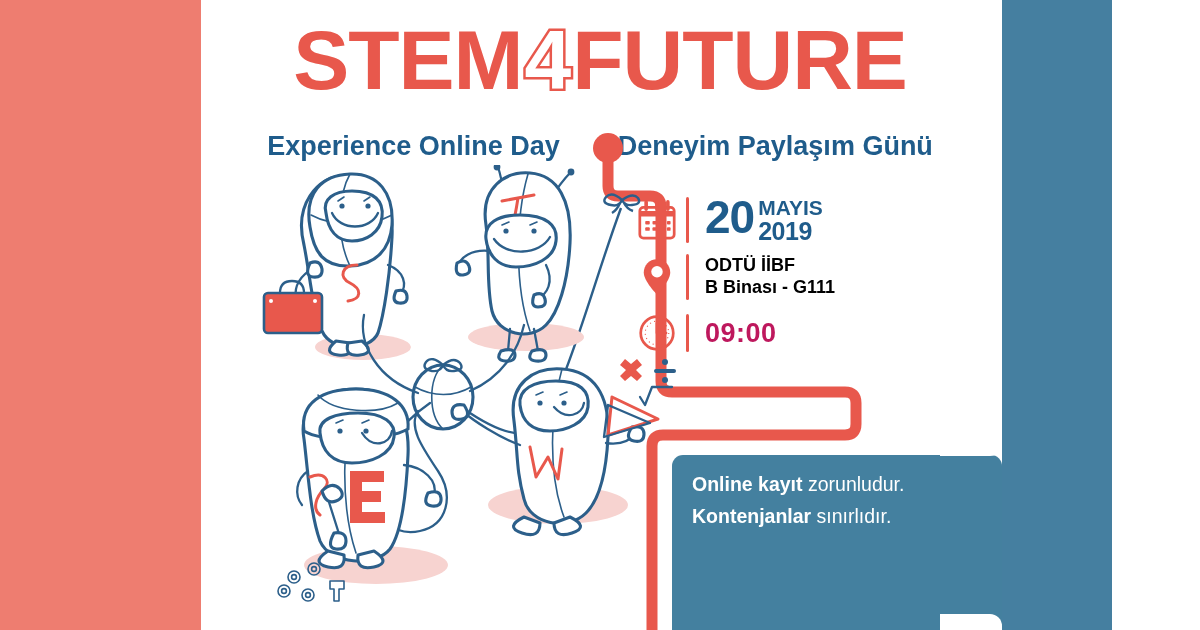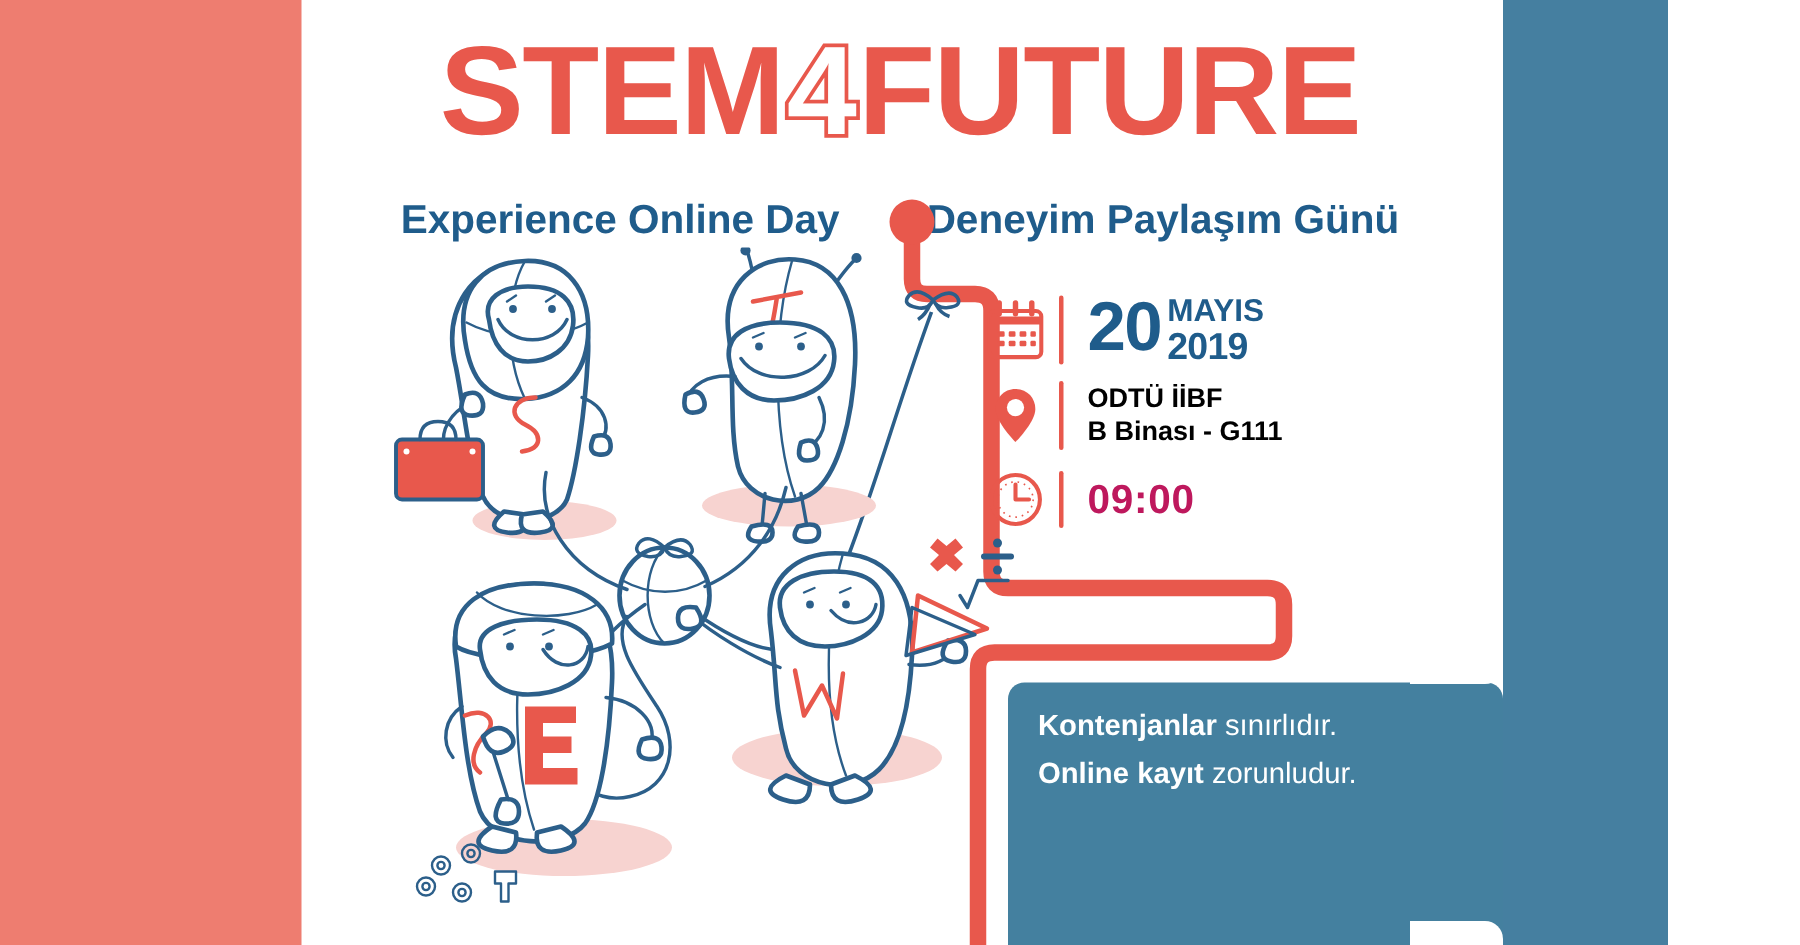--- a/index.html
+++ b/index.html
@@ -66,21 +66,21 @@
   .subtitle .sub-en { display: inline-block; }
   .subtitle .sub-tr { display: inline-block; }
   .subtitle .dot-gap { display: inline-block; width: 58px; }
 
   
   .route { position: absolute; left: 0; top: 0; width: 1200px; height: 630px; pointer-events: none; }
 
   
   .info-list {
     position: absolute;
-    left: 656px; top: 196px;
+    left: 636px; top: 196px;
     width: 330px;
   }
   .info-row {
     display: flex;
     align-items: center;
     margin-bottom: 10px;
   }
   .info-row .ico {
     width: 42px; height: 46px;
     flex: 0 0 42px;
@@ -440,20 +440,20 @@
           <circle cx="21" cy="21" r="13" fill="none" stroke="#e8584c" stroke-width="1.2" stroke-dasharray="1.2 3.6"></circle>
           <path d="M21 10 V21 H31" fill="none" stroke="#e8584c" stroke-width="3" stroke-linecap="round" stroke-linejoin="round"></path>
         </svg>
       </span>
       <span class="divider"></span>
       <span class="time-text">09:00</span>
     </div>
   </div>
 
   <div class="notes">
+    <div class="notes-line indent"><span></span><b>Online kayıt</b><span> zorunludur.</span></div>
     <div class="notes-line indent"><span></span><b>Kontenjanlar</b><span> sınırlıdır.</span></div>
-    <div class="notes-line indent"><span></span><b>Online kayıt</b><span> zorunludur.</span></div>
   </div>
 
   <div class="notch-top"></div>
   <div class="notch-bottom"></div>
 
 </div>
 
 </body></html>

